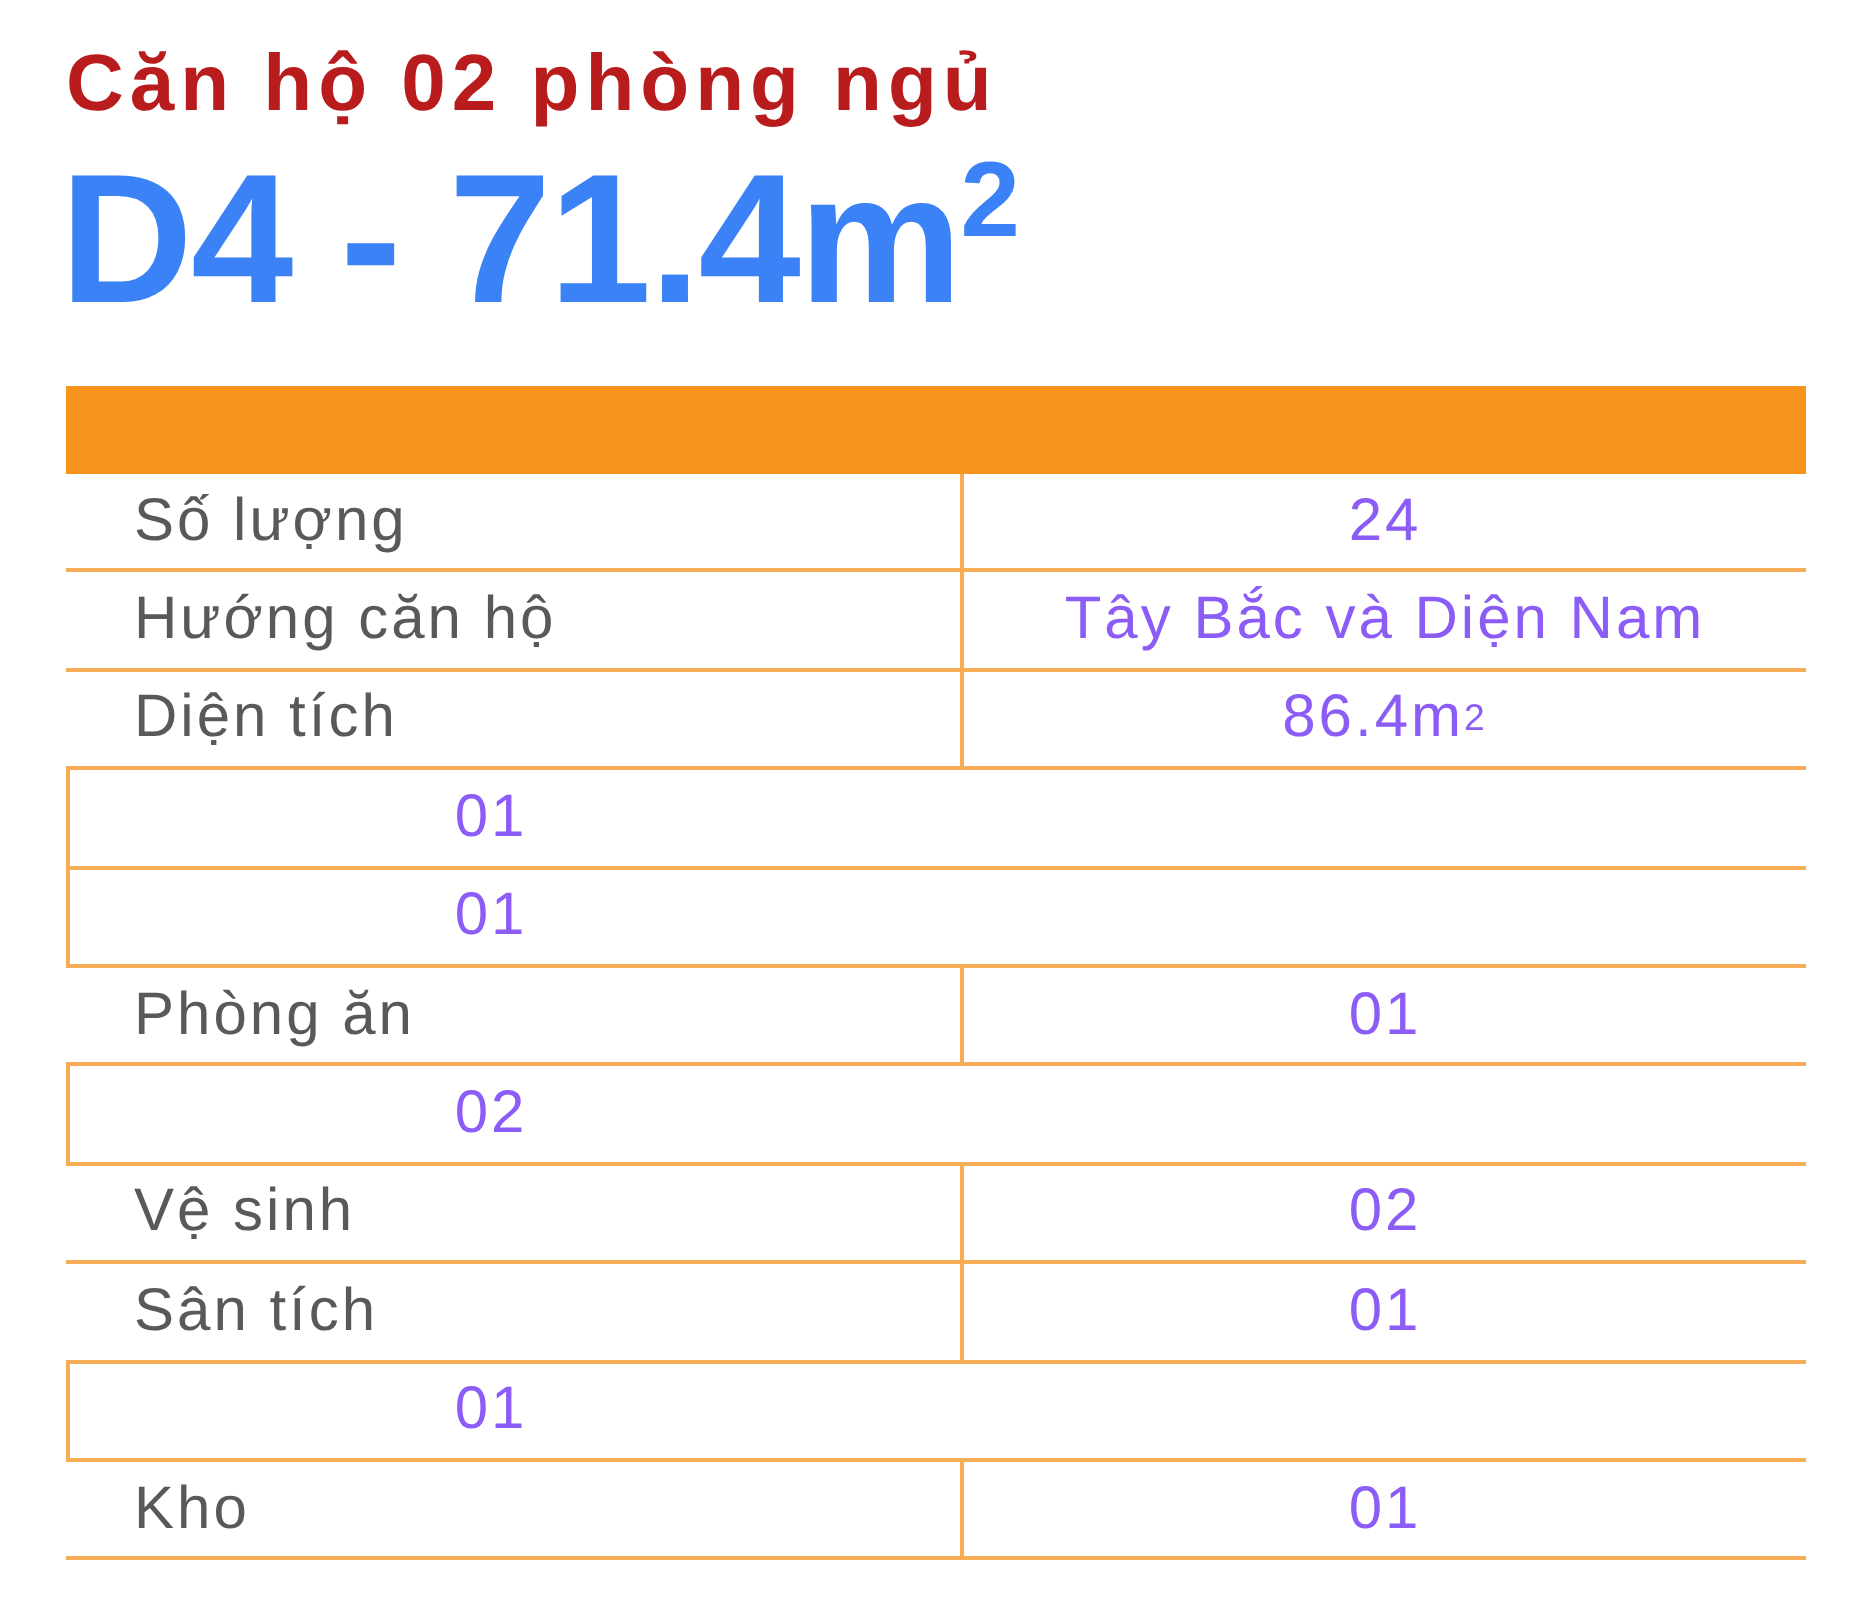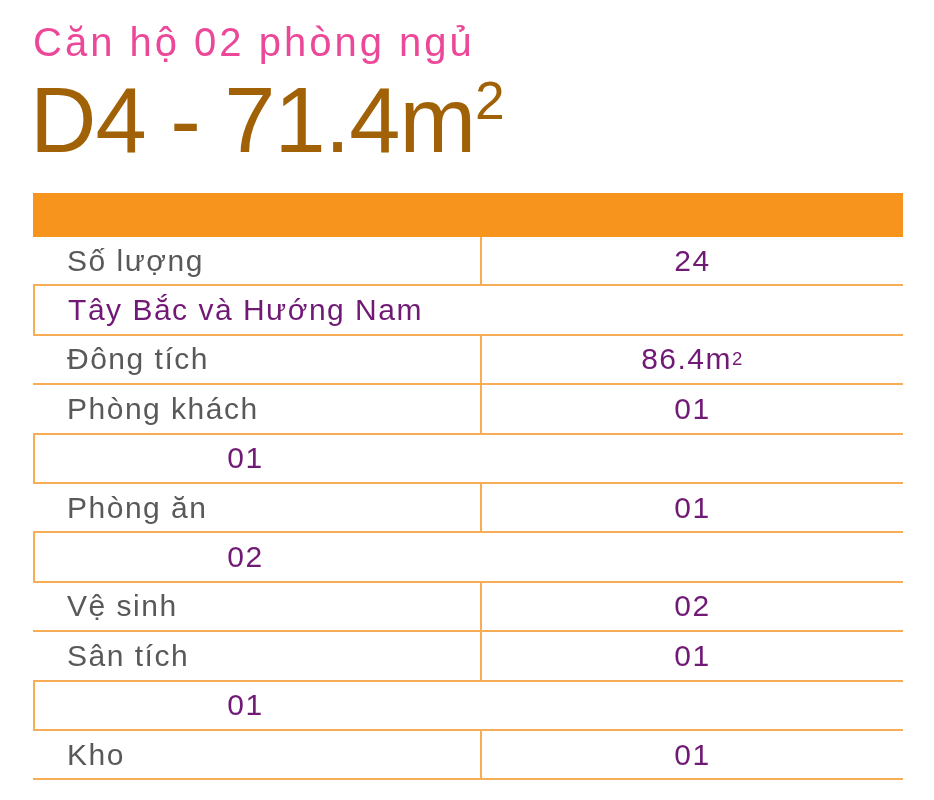--- a/index.html
+++ b/index.html
@@ -14,32 +14,32 @@
     font-family: "Liberation Sans", sans-serif;
     overflow: hidden;
   }
   .page-title {
     position: absolute;
     left: 33px;
     top: 20px;
     font-size: 40px;
     line-height: 1.1;
     letter-spacing: 3px;
-    font-weight: 400;
-    color: #ec4899;
+    font-weight: 700;
+    color: #b91c1c;
   }
   .unit-title {
     position: absolute;
     left: 30px;
     top: 74px;
     font-size: 92px;
     line-height: 1;
-    font-weight: normal;
+    font-weight: bold;
     letter-spacing: -1px;
-    color: #a16207;
+    color: #3b82f6;
     white-space: nowrap;
   }
   .unit-title sup {
     font-size: 0.58em;
     line-height: 0;
     vertical-align: 0.62em;
     letter-spacing: 0;
   }
   .table-wrap {
     position: absolute;
@@ -71,21 +71,21 @@
   .cell-value {
     width: 423px;
     box-sizing: border-box;
     border-left: 2px solid #F6AD55;
     display: flex;
     align-items: center;
     justify-content: center;
     font-size: 30px;
     font-weight: 300;
     letter-spacing: 1.5px;
-    color: #701a75;
+    color: #8b5cf6;
   }
   .cell-value sup {
     font-size: 0.62em;
     line-height: 0;
     vertical-align: 0.45em;
   }
 </style>
 </head>
 <body>
 
@@ -98,36 +98,36 @@
   <div class="spec-rows">
   <div class="row">
     <div class="cell-label">Số lượng</div>
     <div class="cell-value">
           <span>24</span>
           <sup></sup>
         </div>
   </div>
 
   <div class="row">
+    <div class="cell-label">Hướng căn hộ</div>
     <div class="cell-value">
-          <span>Tây Bắc và Hướng Nam</span>
+          <span>Tây Bắc và Diện Nam</span>
           <sup></sup>
         </div>
   </div>
 
   <div class="row">
-    <div class="cell-label">Đông tích</div>
+    <div class="cell-label">Diện tích</div>
     <div class="cell-value">
           <span>86.4m</span>
           <sup>2</sup>
         </div>
   </div>
 
   <div class="row">
-    <div class="cell-label">Phòng khách</div>
     <div class="cell-value">
           <span>01</span>
           <sup></sup>
         </div>
   </div>
 
   <div class="row">
     <div class="cell-value">
           <span>01</span>
           <sup></sup>

